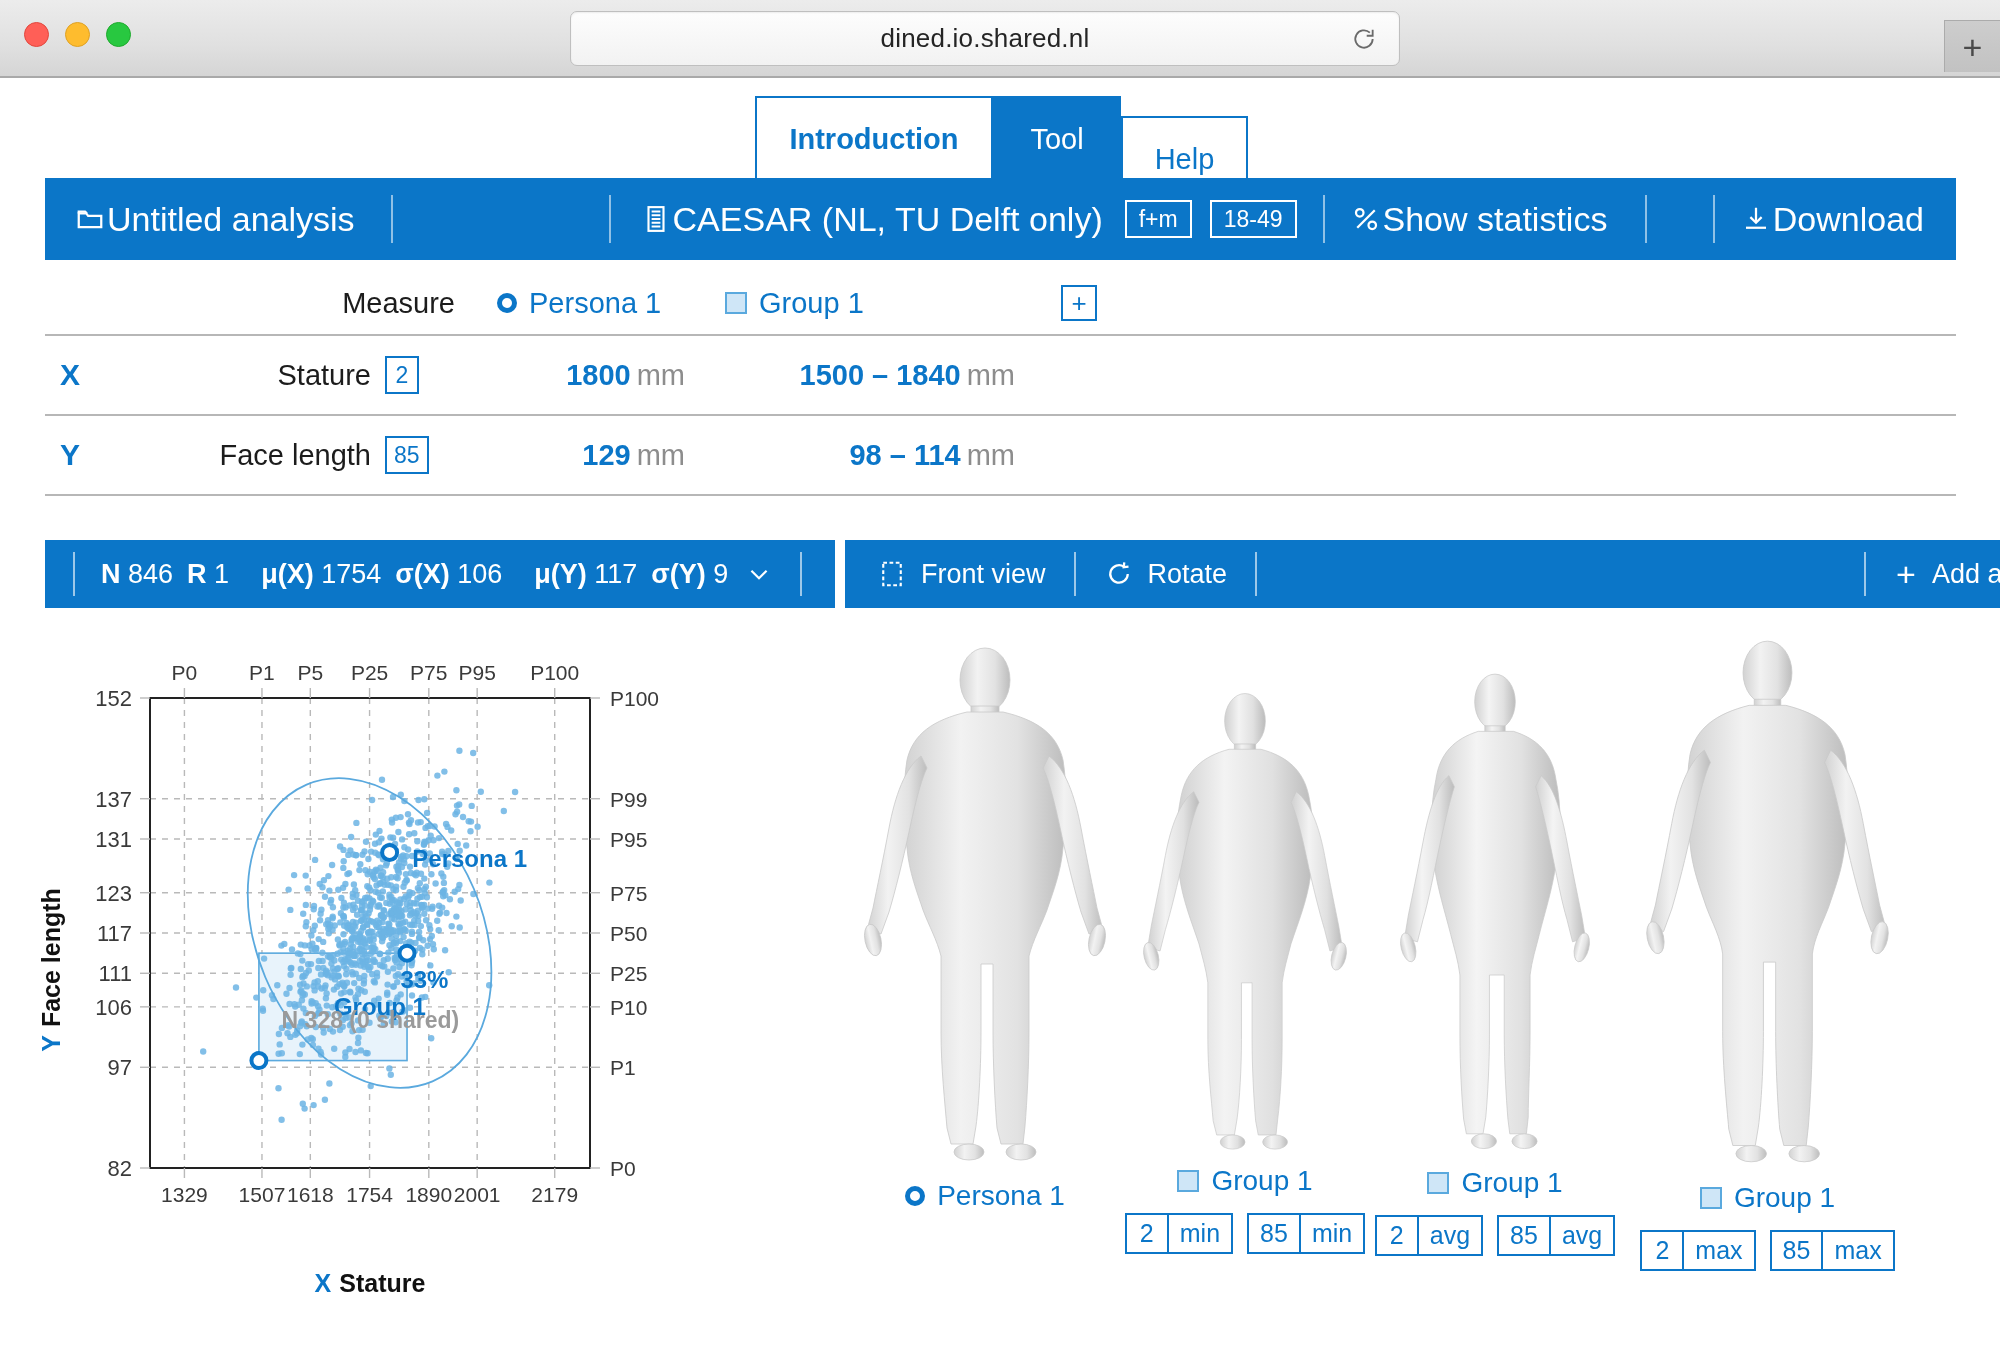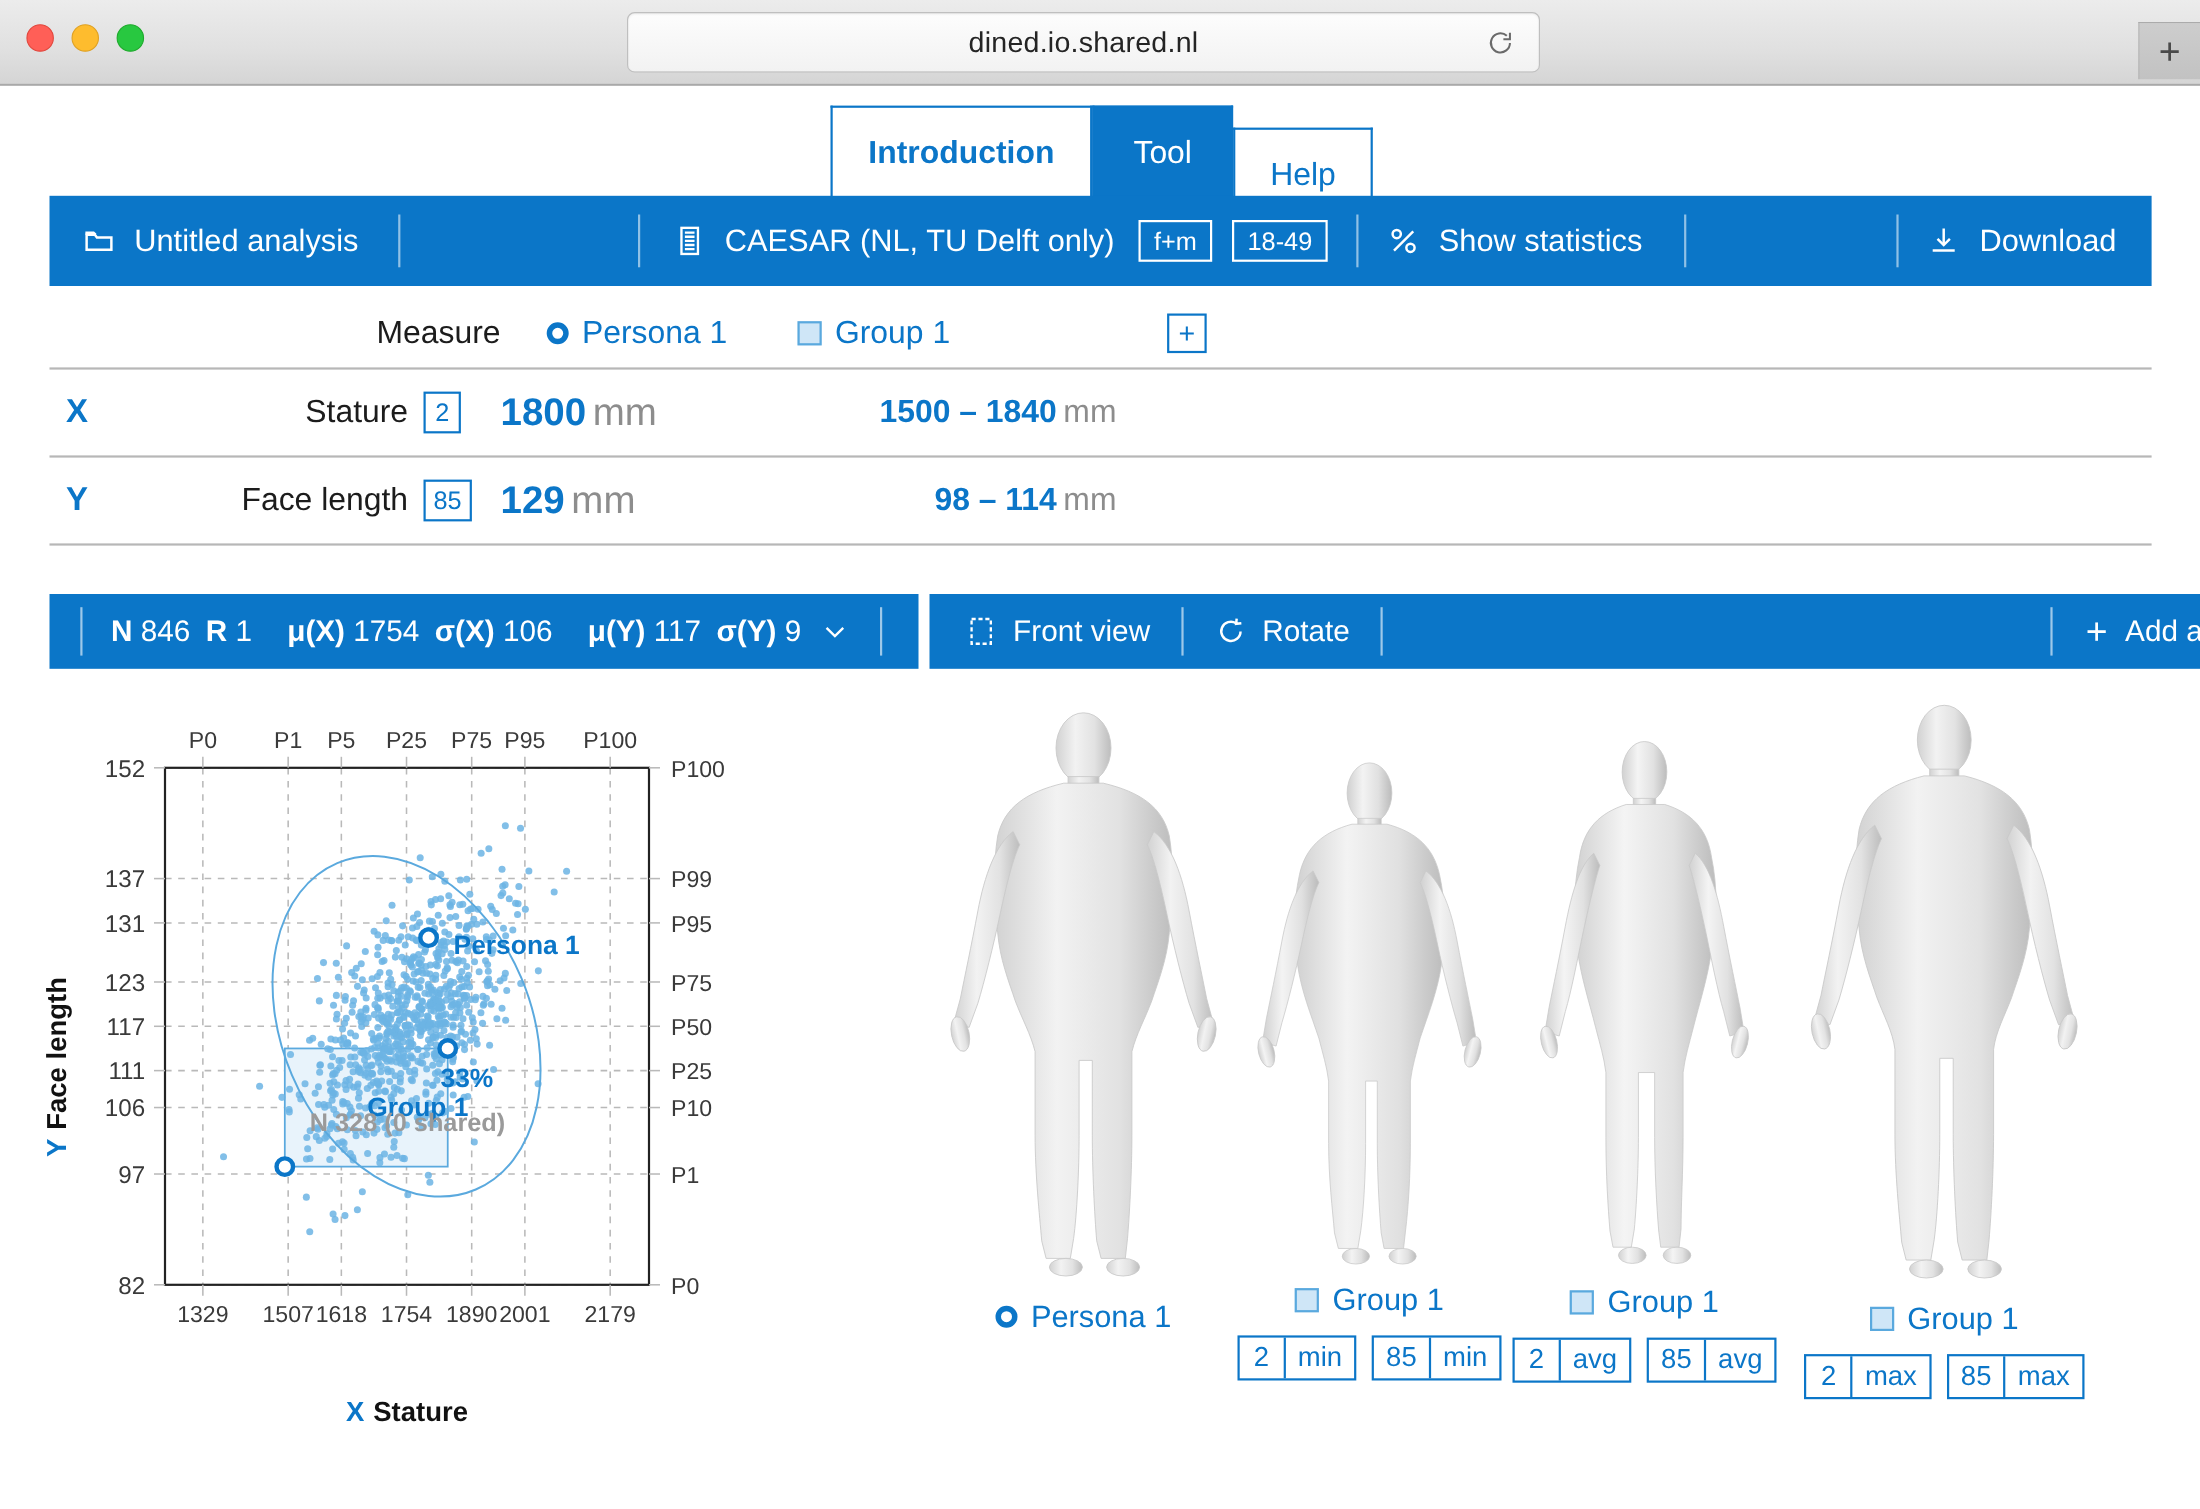--- a/index.html
+++ b/index.html
@@ -52,41 +52,41 @@
     border-bottom: none;
   }
   .tab.active { background: #0b76c8; color: #ffffff; }
 
   
   #app-toolbar {
     position: absolute; left: 45px; top: 178px; width: 1911px; height: 82px;
     background: #0b76c8; color: #ffffff;
     display: flex; align-items: center;
   }
-  .tb-item { display: flex; align-items: center; gap: 17px; font-size: 28px; white-space: nowrap; }
+  .tb-item { display: flex; align-items: center; gap: 2px; font-size: 34px; white-space: nowrap; }
   .tb-sep { width: 2px; height: 48px; background: rgba(255,255,255,.55); }
   .tb-badge {
     border: 2px solid #ffffff; padding: 4px 12px; font-size: 23px; line-height: 1.15;
   }
   .tb-icon { display: inline-flex; align-items: center; justify-content: center; }
 
   
   #measure-panel { position: absolute; left: 45px; top: 272px; width: 1911px; }
   .m-row { display: flex; align-items: center; height: 78px; }
   .m-row.header { height: 62px; }
   .m-divider { height: 2px; background: #b7b7b7; width: 100%; }
   .col-axis    { width: 50px; text-align: center; font-size: 30px; font-weight: bold; color: #0b76c8; }
   .col-name    { width: 290px; text-align: right; font-size: 29px; color: #1c1c1c; padding-right: 14px; }
   .col-code    { width: 70px; }
   .code-box {
     display: inline-flex; align-items: center; justify-content: center;
     min-width: 34px; height: 38px; padding: 0 7px;
     border: 2px solid #0b76c8; color: #0b76c8; font-size: 23px;
   }
-  .col-persona { width: 240px; padding-right: 10px; font-size: 35px; }
+  .col-persona { width: 240px; text-align: right; padding-right: 10px; font-size: 29px; }
   .col-group   { width: 330px; text-align: right; padding-right: 10px; font-size: 29px; }
   .val { color: #0b76c8; font-weight: bold; }
   .unit { color: #8d8d8d; font-weight: normal; margin-left: 6px; }
   .dash { color: #0b76c8; font-weight: bold; margin: 0 8px; }
 
   .hdr-measure { width: 410px; text-align: right; font-size: 29px; color: #1c1c1c; padding-right: 0px; }
   .hdr-persona { width: 240px; display: flex; align-items: center; justify-content: flex-start;
                  gap: 12px; font-size: 29px; color: #0b76c8; padding-left: 42px; }
   .hdr-group   { width: 330px; display: flex; align-items: center; justify-content: flex-start;
                  gap: 12px; font-size: 29px; color: #0b76c8; padding-left: 30px; }

